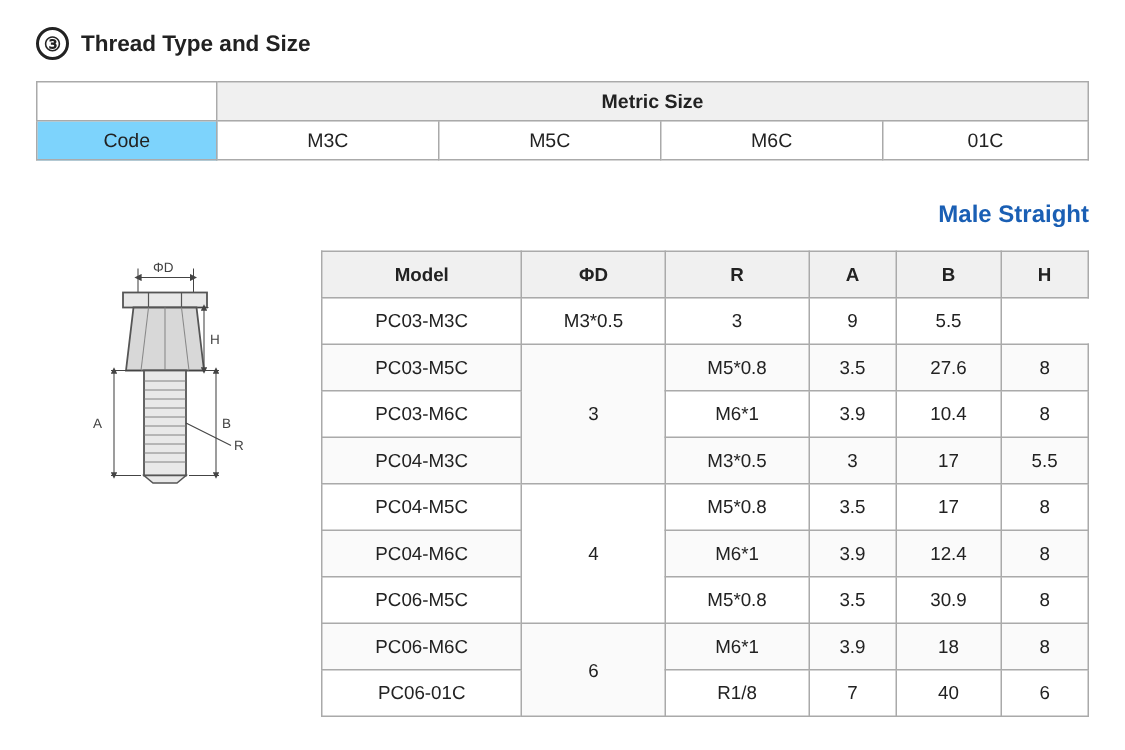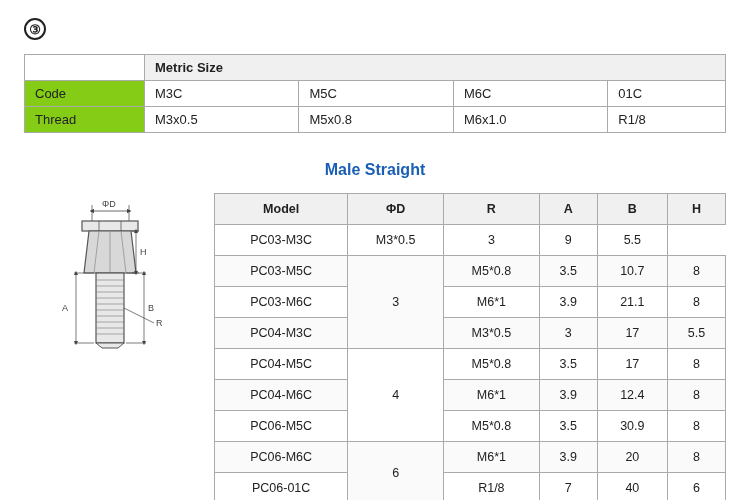--- a/index.html
+++ b/index.html
@@ -35,40 +35,40 @@
     }
 
     
     .thread-table {
       width: 100%;
       border-collapse: collapse;
       margin-bottom: 28px;
     }
     .thread-table th, .thread-table td {
       border: 1px solid #aaa;
-      text-align: left;
+      text-align: center;
       padding: 5px 10px;
       font-size: 13px;
     }
     .thread-table .metric-header {
       background: #f0f0f0;
       font-weight: bold;
       font-size: 13px;
     }
     .thread-table .row-label {
-      background: #84cc16;
+      background: #7dd3fc;
     }
 
     
     .male-straight-title {
       color: #1a5fb4;
       font-size: 16px;
       font-weight: bold;
       margin-bottom: 14px;
-      text-align: center;
+      text-align: right;
     }
 
     .lower-section {
       display: flex;
       gap: 20px;
       align-items: flex-start;
     }
 
     
     .diagram-container {
@@ -95,44 +95,38 @@
     }
     .data-table tbody tr:nth-child(even) {
       background: #fafafa;
     }
   </style>
 </head>
 <body>
 
 <div class="section-header">
   <span class="section-number">③</span>
+  <span>Thread Type and Size</span>
 </div>
 
 <table class="thread-table">
   <thead>
     <tr>
       <th style="border:1px solid #aaa; background:#fff; width:120px;"></th>
       <th class="metric-header" colspan="4">Metric Size</th>
     </tr>
   </thead>
   <tbody id="thread-tbody">
   <tr>
         <td class="row-label">Code</td>
         <td>M3C</td>
         <td>M5C</td>
         <td>M6C</td>
         <td>01C</td>
       </tr>
-      <tr>
-        <td class="row-label">Thread</td>
-        <td>M3x0.5</td>
-        <td>M5x0.8</td>
-        <td>M6x1.0</td>
-        <td>R1/8</td>
-      </tr>
     </tbody>
 </table>
 
 <div class="male-straight-title">Male Straight</div>
 
 <div class="lower-section">
 
   <div class="diagram-container">
     <svg width="170" height="220" viewBox="0 0 170 220" xmlns="http://www.w3.org/2000/svg" style="overflow:visible;">
 
@@ -213,28 +207,28 @@
           <td>M3*0.5</td>
           <td>3</td>
           <td>9</td>
           <td>5.5</td>
         </tr>
         <tr>
           <td>PC03-M5C</td>
           <td rowspan="3">3</td>
           <td>M5*0.8</td>
           <td>3.5</td>
-          <td>10.7</td>
+          <td>27.6</td>
           <td>8</td>
         </tr>
         <tr>
           <td>PC03-M6C</td>
           <td>M6*1</td>
           <td>3.9</td>
-          <td>21.1</td>
+          <td>10.4</td>
           <td>8</td>
         </tr>
         <tr>
           <td>PC04-M3C</td>
           <td>M3*0.5</td>
           <td>3</td>
           <td>17</td>
           <td>5.5</td>
         </tr>
         <tr>
@@ -257,21 +251,21 @@
           <td>M5*0.8</td>
           <td>3.5</td>
           <td>30.9</td>
           <td>8</td>
         </tr>
         <tr>
           <td>PC06-M6C</td>
           <td rowspan="3">6</td>
           <td>M6*1</td>
           <td>3.9</td>
-          <td>20</td>
+          <td>18</td>
           <td>8</td>
         </tr>
         <tr>
           <td>PC06-01C</td>
           <td>R1/8</td>
           <td>7</td>
           <td>40</td>
           <td>6</td>
         </tr>
       </tbody>

